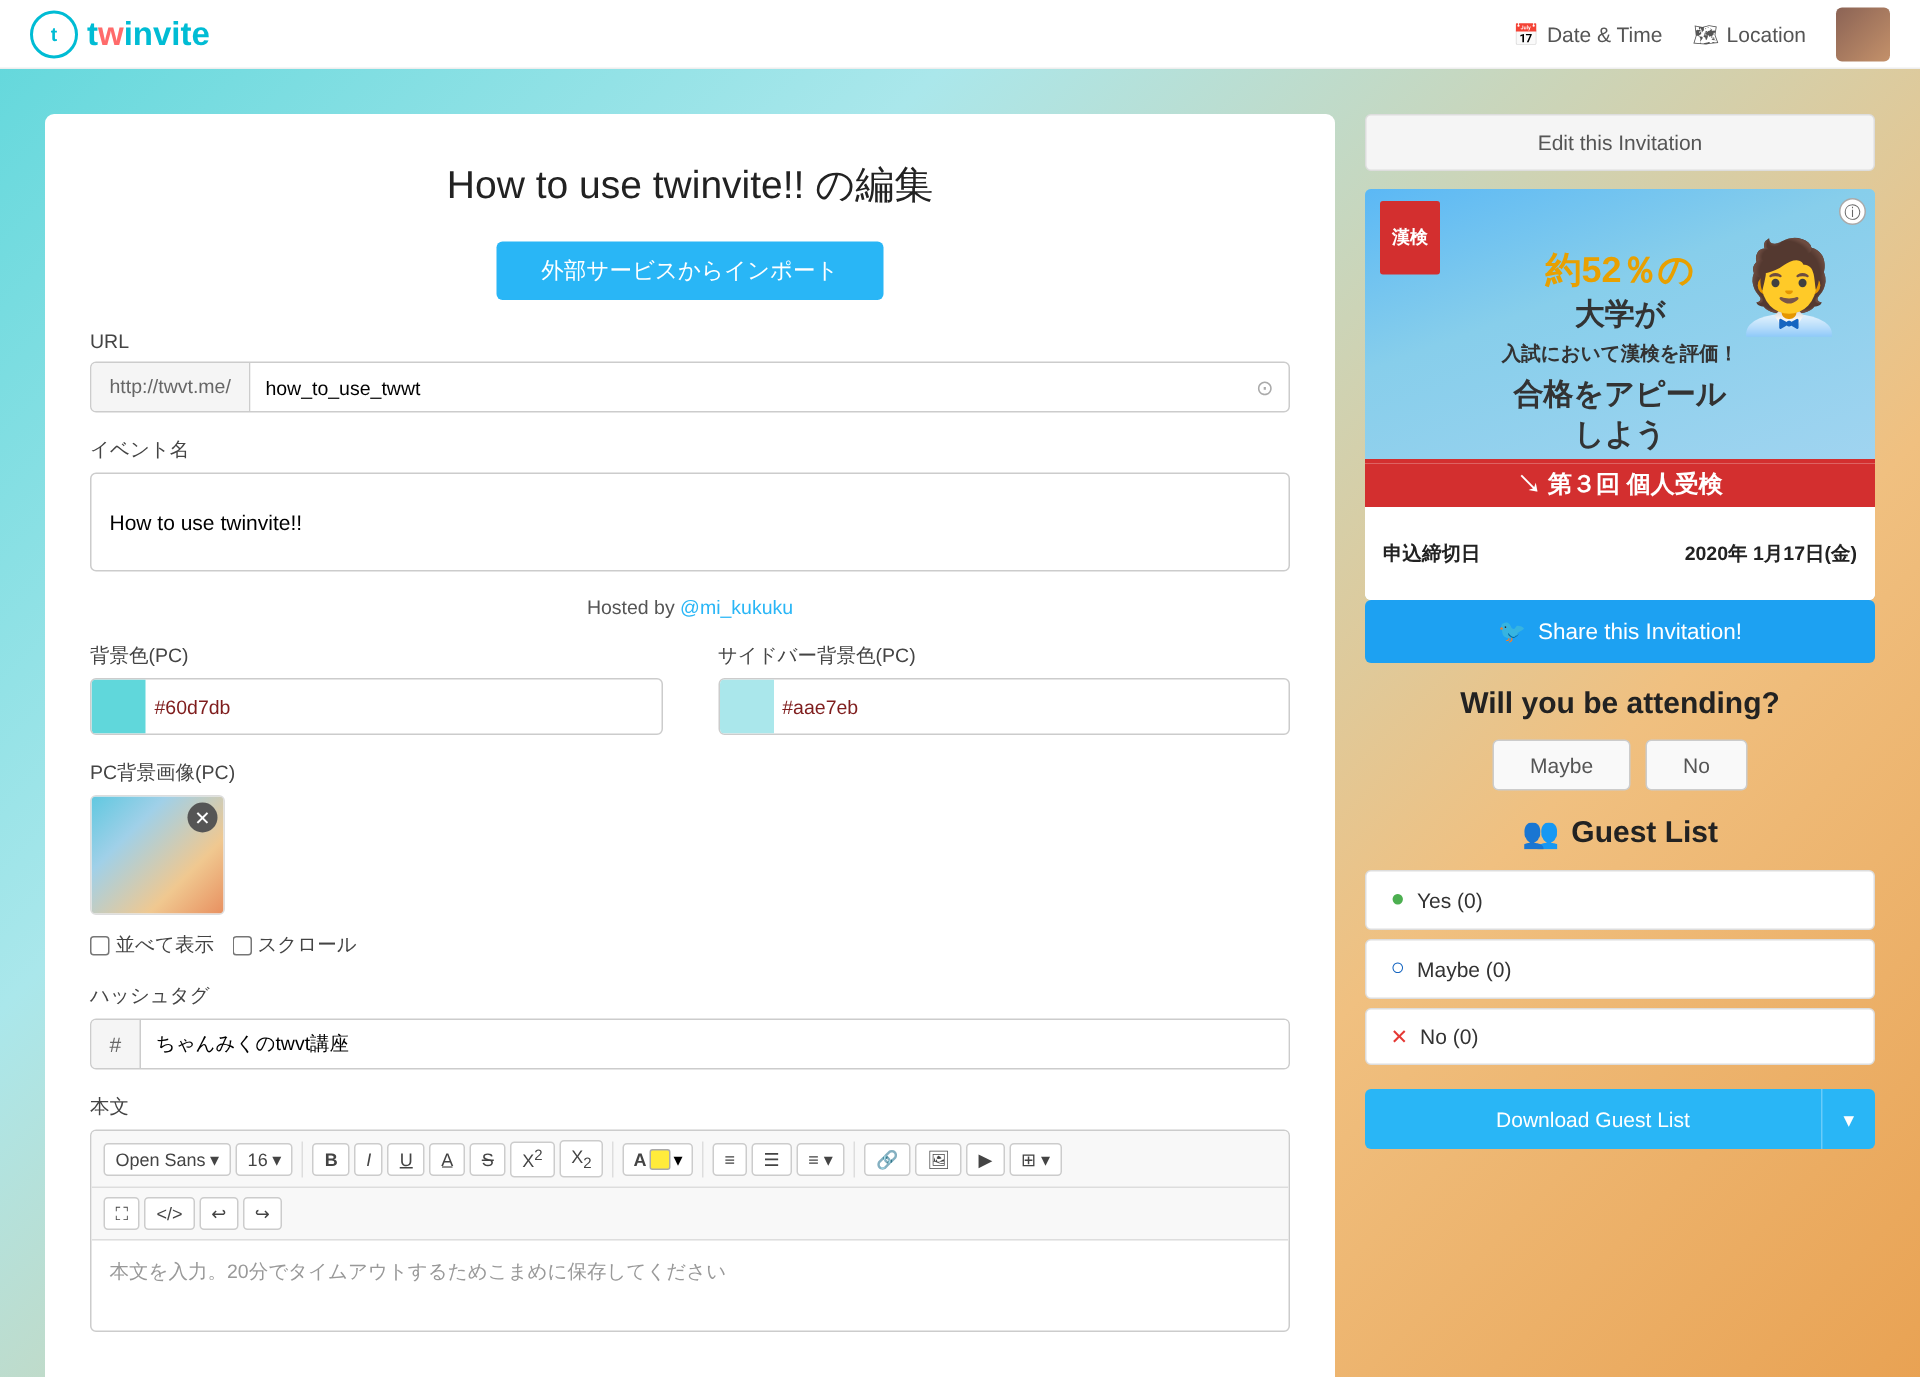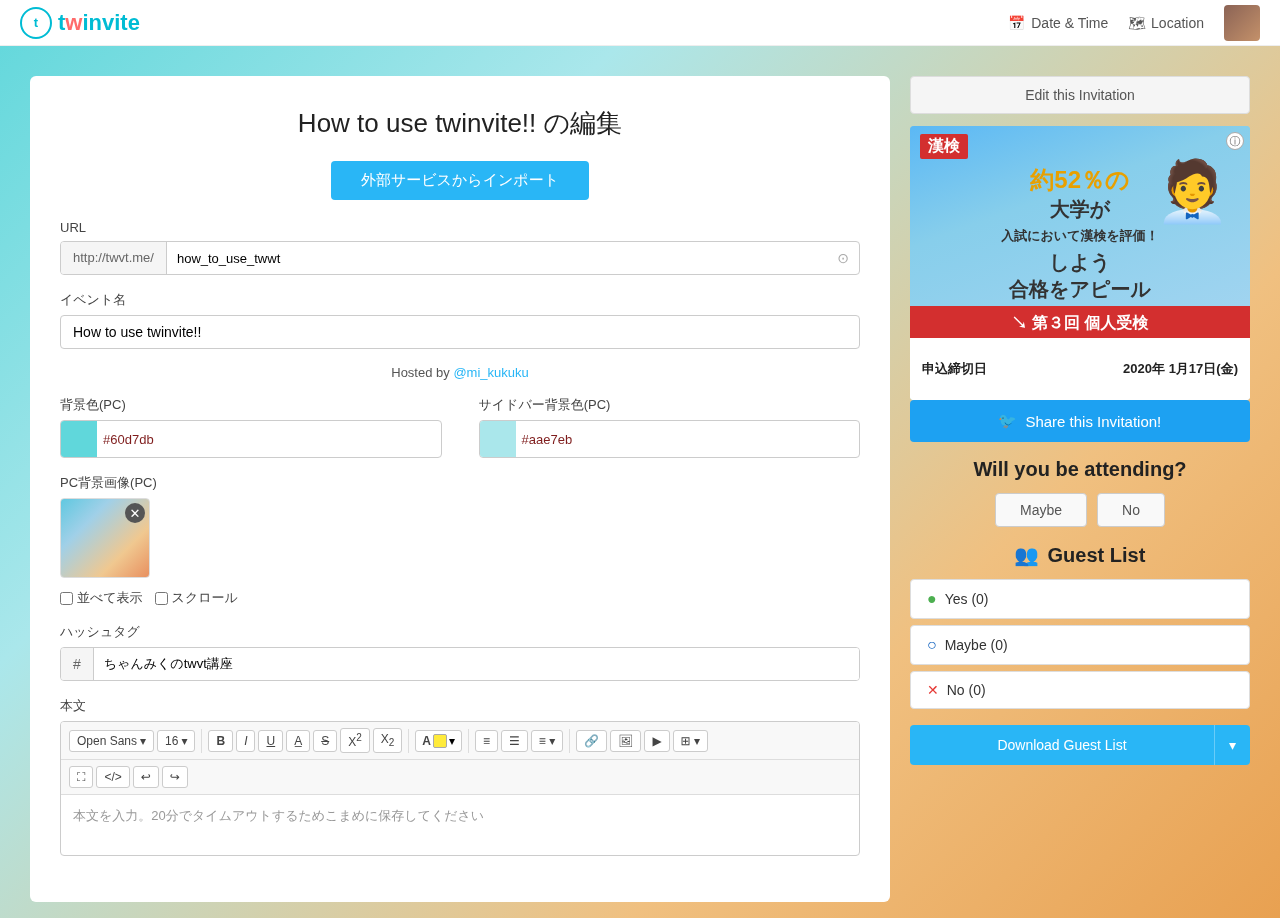--- a/index.html
+++ b/index.html
@@ -125,21 +125,21 @@
     .url-check {
       padding: 8px 10px;
       color: #aaa;
       display: flex;
       align-items: center;
     }
     .text-input {
       width: 100%;
       border: 1px solid #ccc;
       border-radius: 4px;
-      padding: 8px 12px;
+      padding: 24px 12px;
       font-size: 14px;
       outline: none;
     }
     .hosted-by {
       text-align: center;
       font-size: 13px;
       color: #555;
       margin-top: 8px;
     }
     .hosted-by a { color: #29b6f6; text-decoration: none; }
@@ -550,30 +550,30 @@
 
   <div class="right-panel">
 
     <button class="edit-invitation-btn">Edit this Invitation</button>
 
     <div class="kanji-ad">
       <div style="position:relative;">
 
         <div style="background: linear-gradient(160deg, #5bb8f5 0%, #87ceeb 40%, #a0d4f0 100%); padding: 10px 10px 0 10px; min-height: 180px; position:relative;">
           <div class="ad-info-btn">ⓘ</div>
-          <div style="position:absolute; top:8px; left:10px; background:#d32f2f; color:white; font-size:16px; font-weight:bold; padding:2px 8px; border-radius:2px;">漢検</div>
+          <div style="position:absolute; top:8px; left:10px; background:#d32f2f; color:white; font-size:12px; font-weight:bold; padding:16px 8px; border-radius:2px;">漢検</div>
 
           <div style="text-align:center; padding-top: 28px;">
             <div style="font-size:20px; font-weight:bold; color:#333;">
               <span style="color:#e8a000; font-size:24px; font-weight:bold;">約52％の</span>
             </div>
             <div style="font-size:20px; font-weight:bold; color:#333;">大学が</div>
             <div style="font-size:13px; font-weight:bold; color:#333; margin: 4px 0;">入試において漢検を評価！</div>
+            <div style="font-size:20px; font-weight:bold; color:#333;">合格をアピール</div>
             <div style="font-size:20px; font-weight:bold; color:#333;">しよう</div>
-            <div style="font-size:20px; font-weight:bold; color:#333;">合格をアピール</div>
           </div>
 
           <div style="position:absolute; right:20px; top:30px; font-size:60px;">🧑‍💼</div>
         </div>
 
         <div style="background:white; border-top: 3px solid #d32f2f;">
           <div style="background:#d32f2f; color:white; text-align:center; padding:4px; font-size:16px; font-weight:bold;">
             ↘ <span>第３回 個人受検</span>
           </div>
           <div style="background:white; display:flex; justify-content:space-between; padding: 22px 12px; font-size:13px; font-weight:bold; color:#222;">

